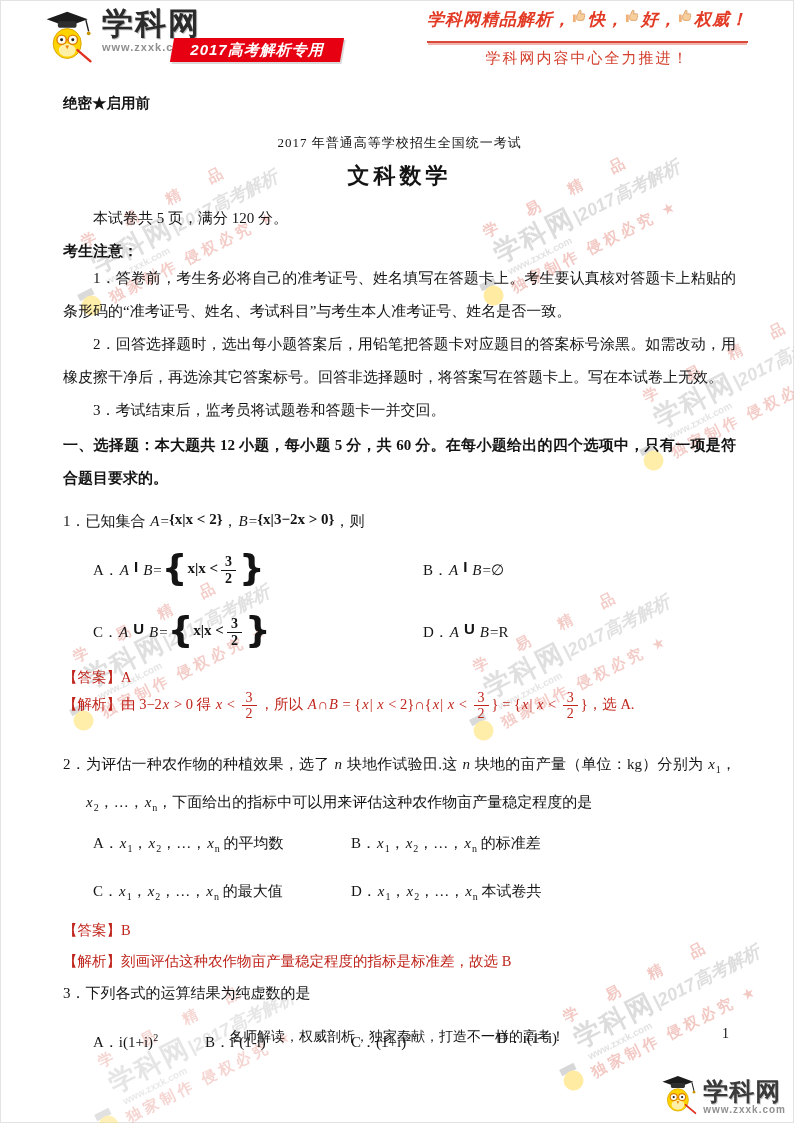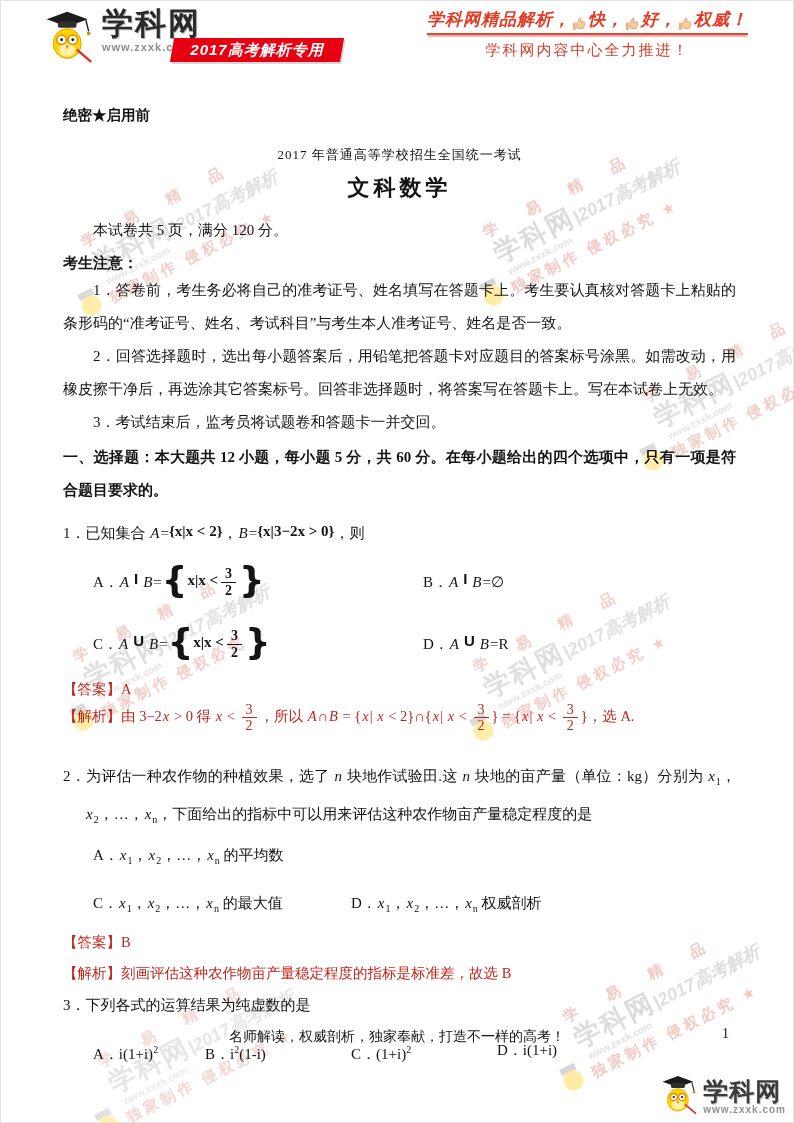--- a/index.html
+++ b/index.html
@@ -24,27 +24,27 @@
   .brand{position:absolute;left:42px;top:8px;display:flex;align-items:flex-start;}
   .brand-text{margin-left:4px;}
   .brand-name{font-family:"Liberation Sans","DejaVu Sans",sans-serif;font-size:31px;font-weight:bold;
               color:#2b2b2b;line-height:1.05;letter-spacing:2px;text-shadow:1px 1px 0 #bdbdbd;}
   .brand-url{font-family:"Liberation Sans",sans-serif;font-size:11px;font-weight:bold;color:#8f8f8f;letter-spacing:1px;}
   .banner{position:absolute;left:172px;top:38px;width:170px;height:24px;background:#e60012;
           transform:skewX(-10deg);box-shadow:2px 2px 0 rgba(0,0,0,0.15);}
   .banner span{display:block;transform:skewX(10deg);color:#fff;font-family:"Liberation Sans",sans-serif;
           font-weight:bold;font-style:italic;font-size:15px;line-height:24px;text-align:center;letter-spacing:1px;}
   .promo{position:absolute;right:46px;top:8px;text-align:center;}
-  .promo-main{display:flex;align-items:flex-end;gap:1px;color:#e23a24;font-family:"Liberation Sans",sans-serif;
+  .promo-main{display:flex;align-items:flex-start;gap:1px;color:#e23a24;font-family:"Liberation Sans",sans-serif;
           font-weight:bold;font-style:italic;font-size:17px;letter-spacing:1px;
-          border-bottom:2px solid #d94a3a;box-shadow:0 3px 0 -1px #f0b4ac;padding-bottom:2px;}
+          border-bottom:2px solid #d94a3a;box-shadow:0 3px 0 -1px #f0b4ac;padding-bottom:10px;}
   .promo-sub{margin-top:6px;color:#d4402e;font-size:15px;letter-spacing:2px;font-family:Liberation Sans, sans-serif;}
   
   .content{position:absolute;left:63px;top:88px;width:673px;z-index:1;}
-  .secrecy{font-weight:bold;font-size:14.5px;margin-top:18px;}
+  .secrecy{font-weight:bold;font-size:14.5px;margin-top:6px;}
   .title1{text-align:center;font-size:13px;margin-top:21px;letter-spacing:1px;}
   .title2{text-align:center;font-size:22px;font-weight:bold;margin-top:9px;letter-spacing:4px;}
   .meta{margin-top:15px;text-indent:2em;line-height:24px;}
   .notice-head{margin-top:10px;font-weight:600;line-height:22px;}
   .para{margin:0;line-height:33px;text-indent:2em;text-align:justify;}
   .section{margin-top:2px;line-height:33px;font-weight:bold;text-align:justify;}
   .qstem{margin-top:6px;line-height:33px;padding-left:22px;text-indent:-22px;text-align:justify;}
   .q1stem{margin-top:8px;line-height:36px;}
   .optgrid1{display:grid;grid-template-columns:330px 1fr;padding-left:30px;}
   .optgrid1 .opt{min-height:62px;display:flex;align-items:center;}
@@ -256,24 +256,25 @@
           <span class="mi">B</span>
           <span>=R</span>
         </div>
     </div>
     <div class="ansline"><span>【答案】</span><span>A</span></div>
     <div class="analysis"><span>【解析】由 3−2</span><span class="mi">x</span><span> &gt; 0 得 </span><span class="mi">x</span><span> &lt; </span><span class="frac"><span class="fn">3</span><span class="fd">2</span></span><span>，所以 </span><span class="mi">A</span><span>∩</span><span class="mi">B</span><span> = {</span><span class="mi">x</span><span>| </span><span class="mi">x</span><span> &lt; 2}∩{</span><span class="mi">x</span><span>| </span><span class="mi">x</span><span> &lt; </span><span class="frac"><span class="fn">3</span><span class="fd">2</span></span><span>} = {</span><span class="mi">x</span><span>| </span><span class="mi">x</span><span> &lt; </span><span class="frac"><span class="fn">3</span><span class="fd">2</span></span><span>}，选 A.</span></div>
 
     <div class="qstem" style="margin-top:10px;"><span>2．为评估一种农作物的种植效果，选了 </span><span class="mi">n</span><span> 块地作试验田.这 </span><span class="mi">n</span><span> 块地的亩产量（单位：kg）分别为 </span><span class="mi">x</span><sub>1</sub><span>，</span><span class="mi">x</span><sub>2</sub><span>，…，</span><span class="mi">x</span><sub>n</sub><span>，下面给出的指标中可以用来评估这种农作物亩产量稳定程度的是</span></div>
     <div class="optgrid2">
       <div><span>A．</span><span class="mi">x</span><sub>1</sub><span>，</span><span class="mi">x</span><sub>2</sub><span>，…，</span><span class="mi">x</span><sub>n</sub><span> 的平均数</span></div>
+      <div><span>B．</span><span class="mi">x</span><sub>1</sub><span>，</span><span class="mi">x</span><sub>2</sub><span>，…，</span><span class="mi">x</span><sub>n</sub><span> 的标准差</span></div>
     </div>
     <div class="optgrid2" style="margin-top:12px;">
       <div><span>C．</span><span class="mi">x</span><sub>1</sub><span>，</span><span class="mi">x</span><sub>2</sub><span>，…，</span><span class="mi">x</span><sub>n</sub><span> 的最大值</span></div>
-      <div><span>D．</span><span class="mi">x</span><sub>1</sub><span>，</span><span class="mi">x</span><sub>2</sub><span>，…，</span><span class="mi">x</span><sub>n</sub><span> 权威剖析</span></div>
+      <div><span>D．</span><span class="mi">x</span><sub>1</sub><span>，</span><span class="mi">x</span><sub>2</sub><span>，…，</span><span class="mi">x</span><sub>n</sub><span> 本试卷共</span></div>
     </div>
     <div class="ansline" style="margin-top:7px;"><span>【答案】</span><span>B</span></div>
     <div class="analysis analysis2">【解析】刻画评估这种农作物亩产量稳定程度的指标是标准差，故选 B</div>
 
     <div class="qstem" style="margin-top:9px;line-height:24px;">3．下列各式的运算结果为纯虚数的是</div>
     <div class="optgrid3">
       <div><span>A．i(1+i)</span><sup>2</sup></div>
       <div><span>B．i</span><sup>2</sup><span>(1-i)</span></div>
       <div><span>C．(1+i)</span><sup>2</sup></div>
       <div><span>D．i(1+i)</span></div>

